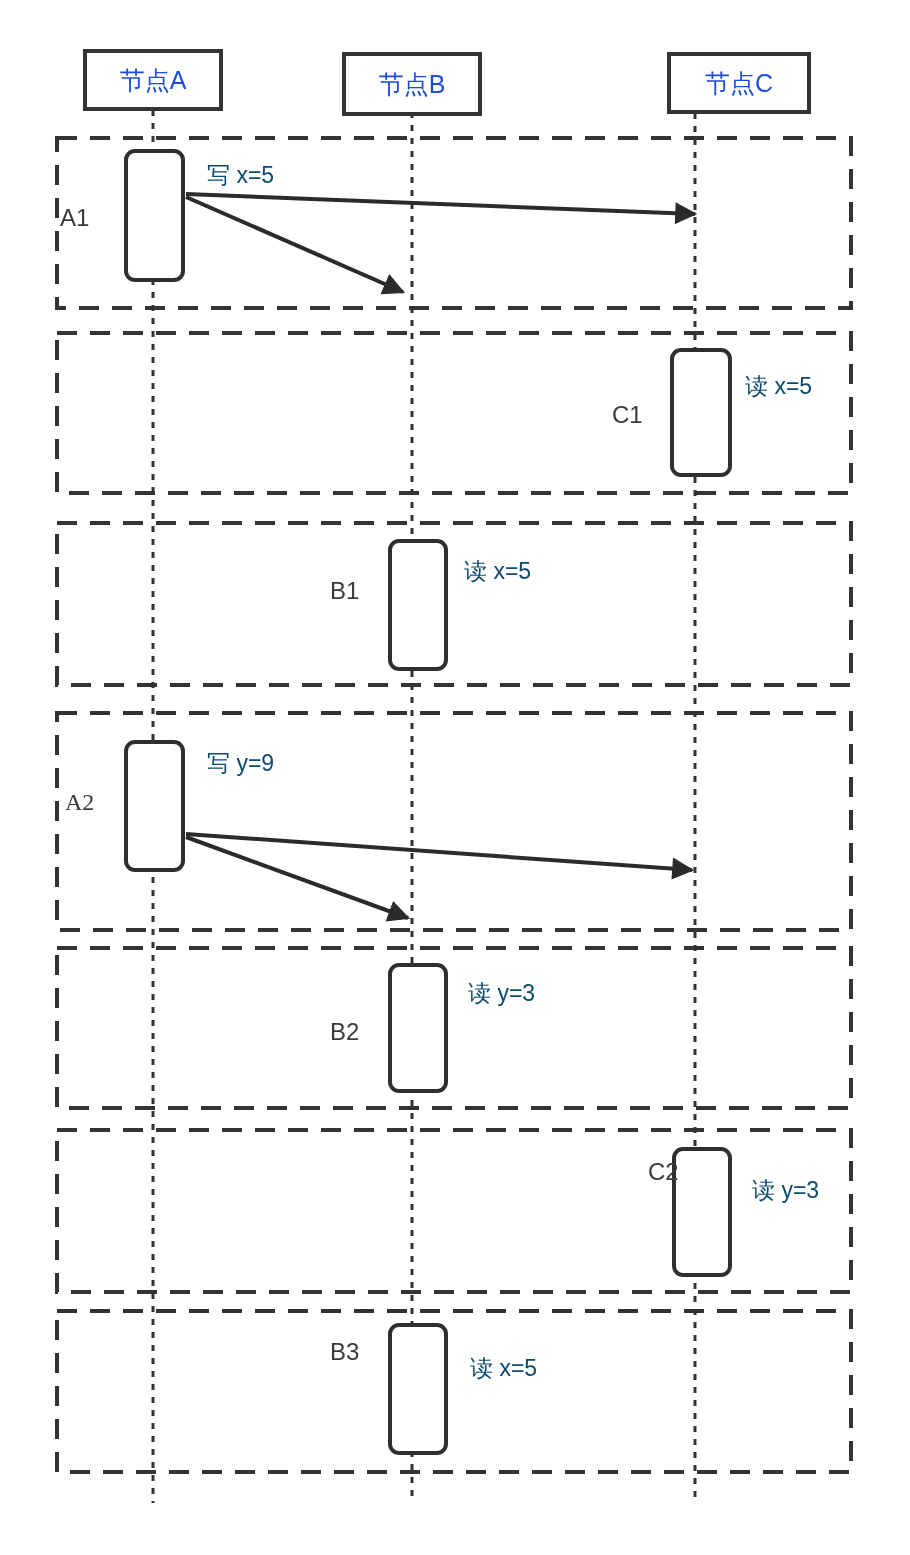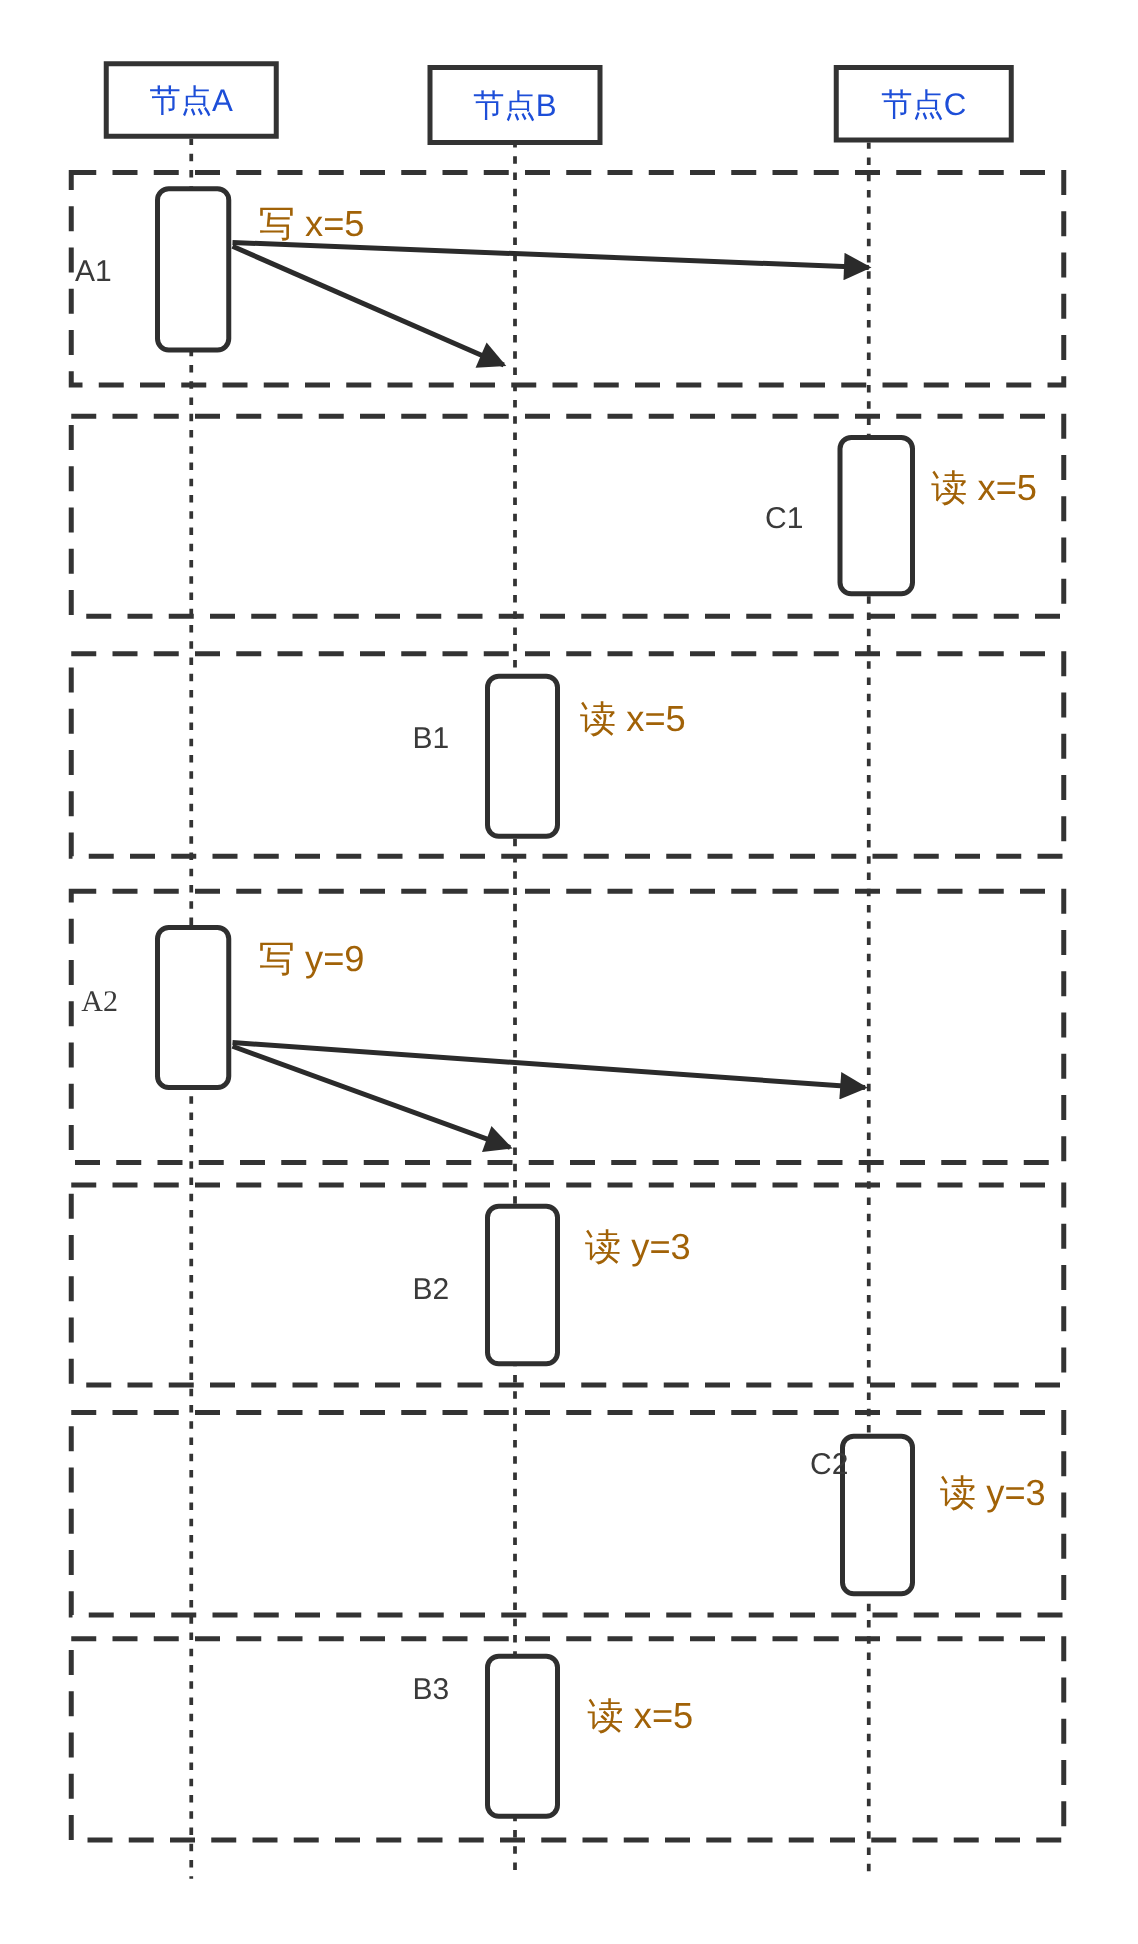--- a/index.html
+++ b/index.html
@@ -46,22 +46,22 @@
     position: absolute;
     z-index: 3;
     font-size: 24px;
     color: #3a3a3a;
     text-align: left;
     white-space: nowrap;
   }
   .action-label {
     position: absolute;
     z-index: 3;
-    font-size: 29px;
-    color: #a16207;
+    font-size: 23px;
+    color: #0c4a6e;
     white-space: nowrap;
   }
 </style>
 </head>
 <body>
 
 <div id="stage">
 
   <svg id="wires" viewBox="0 0 910 1555" xmlns="http://www.w3.org/2000/svg">
     <defs>

